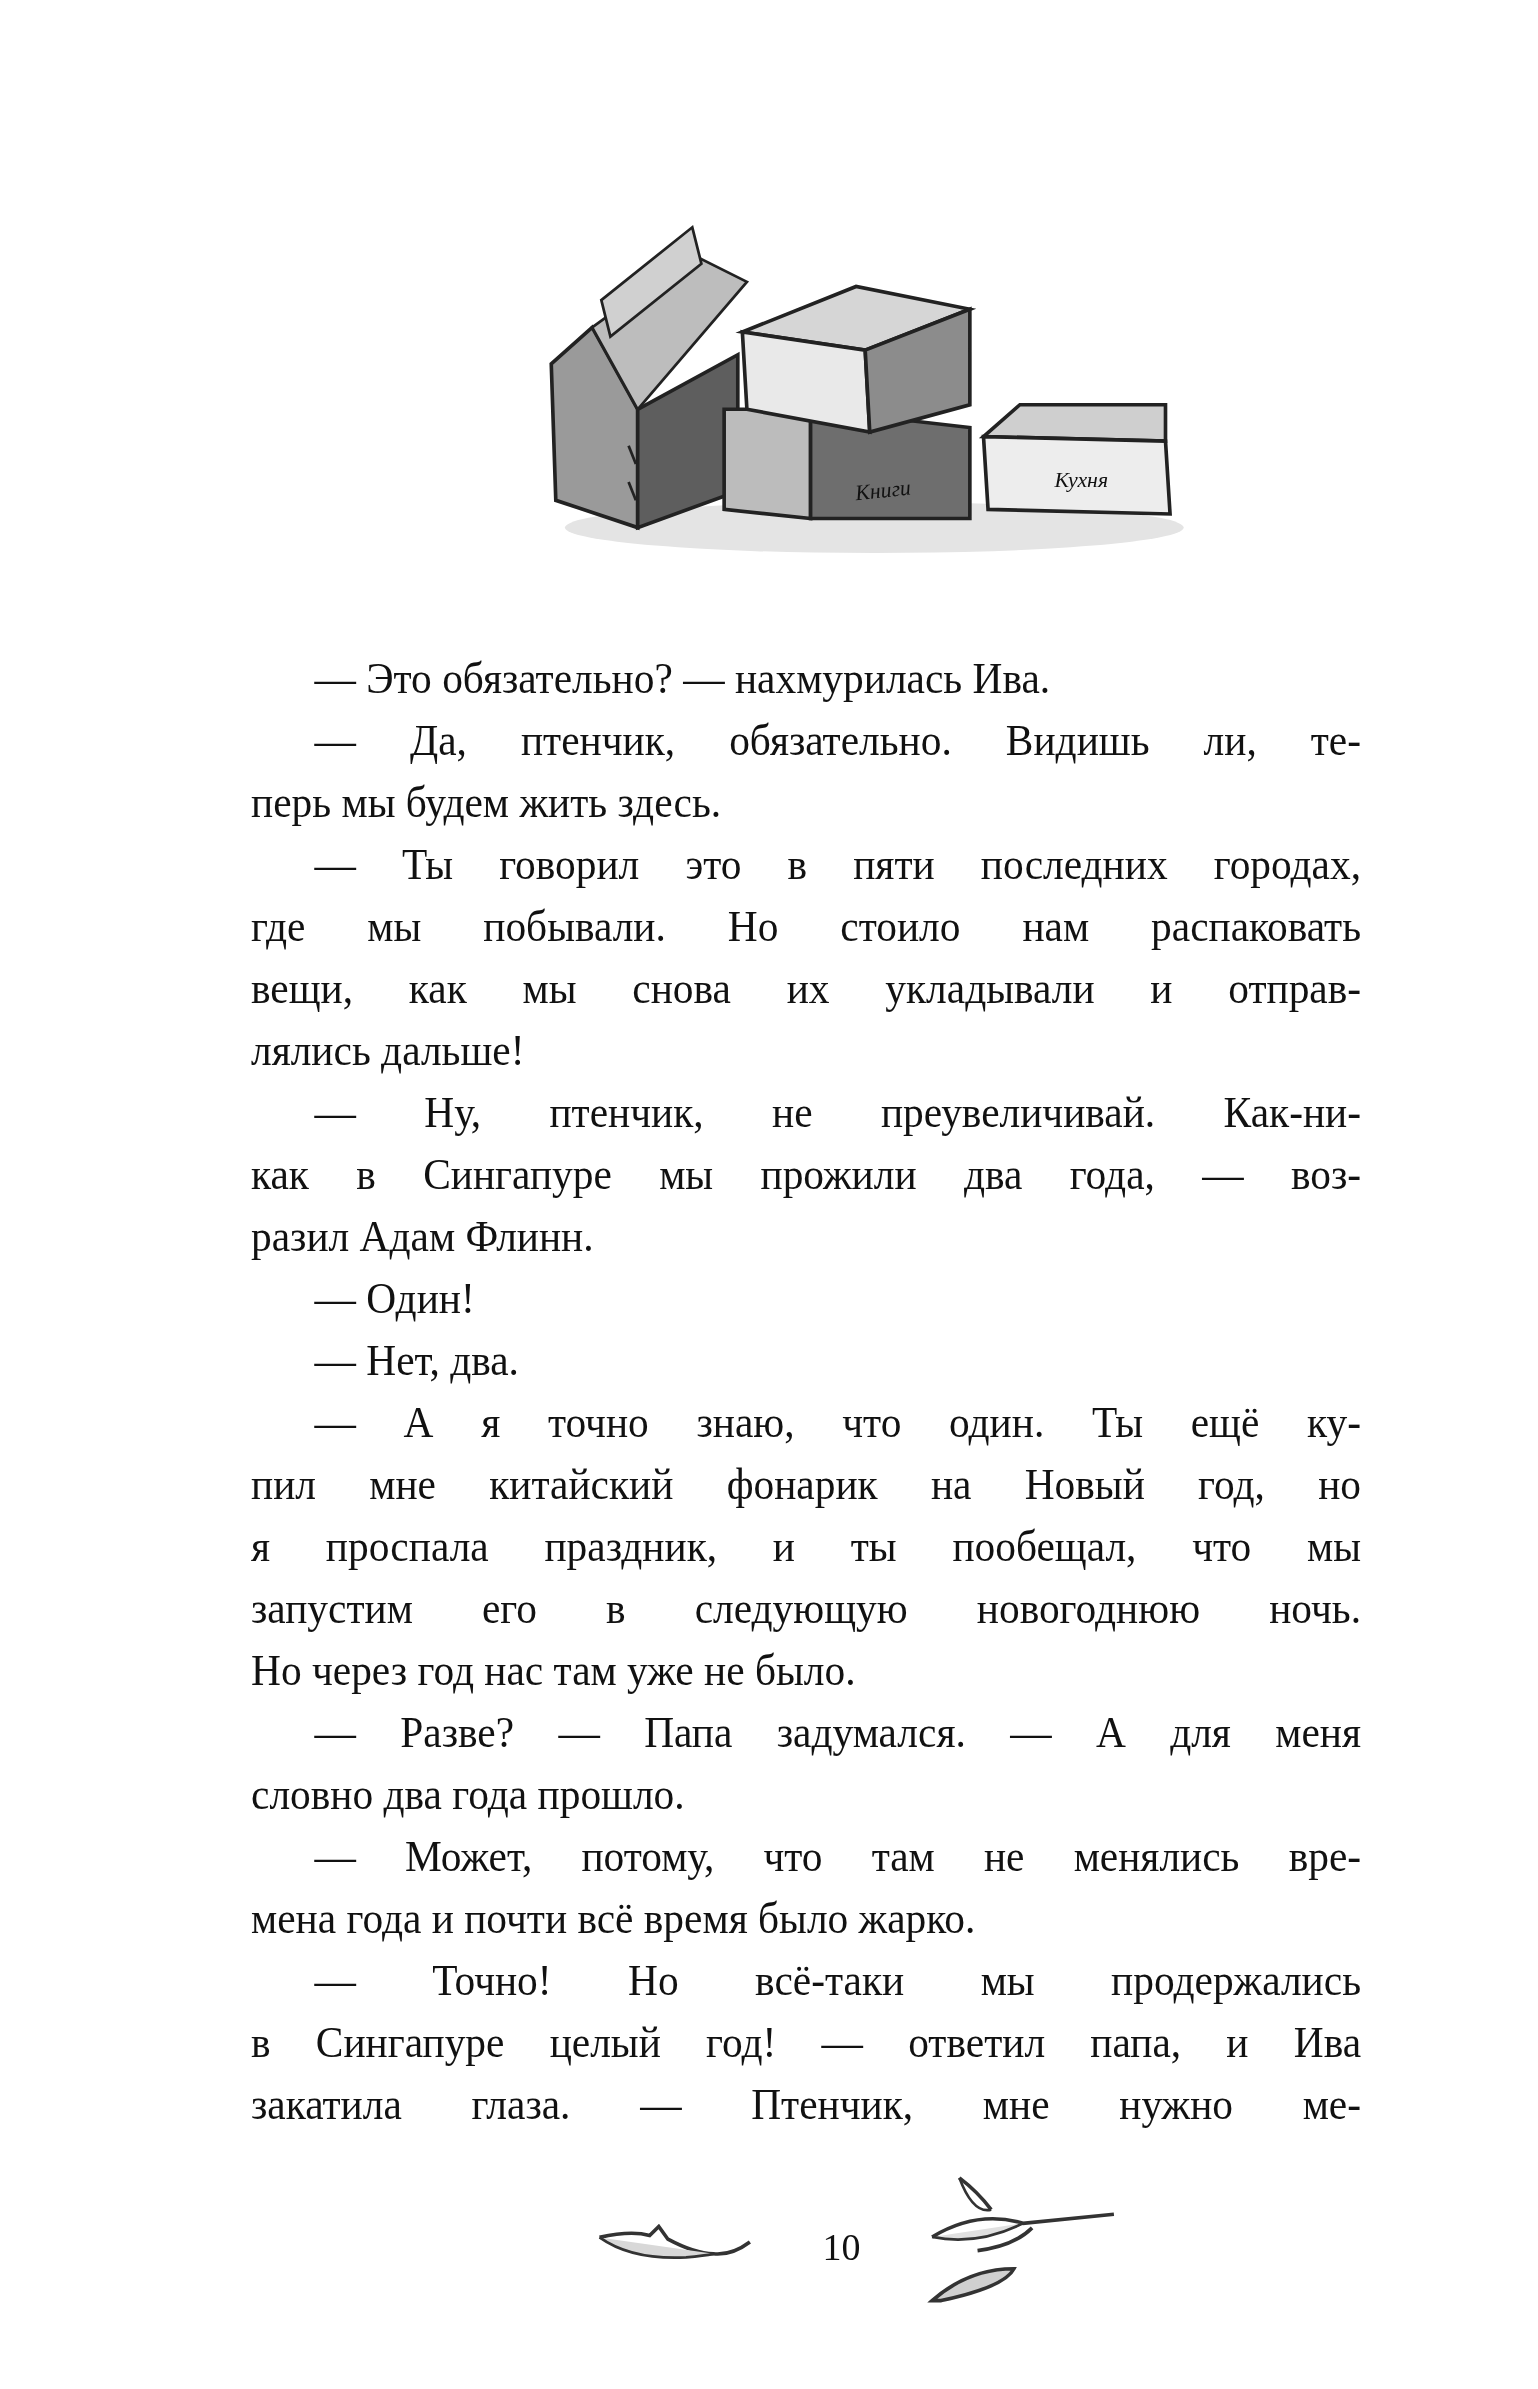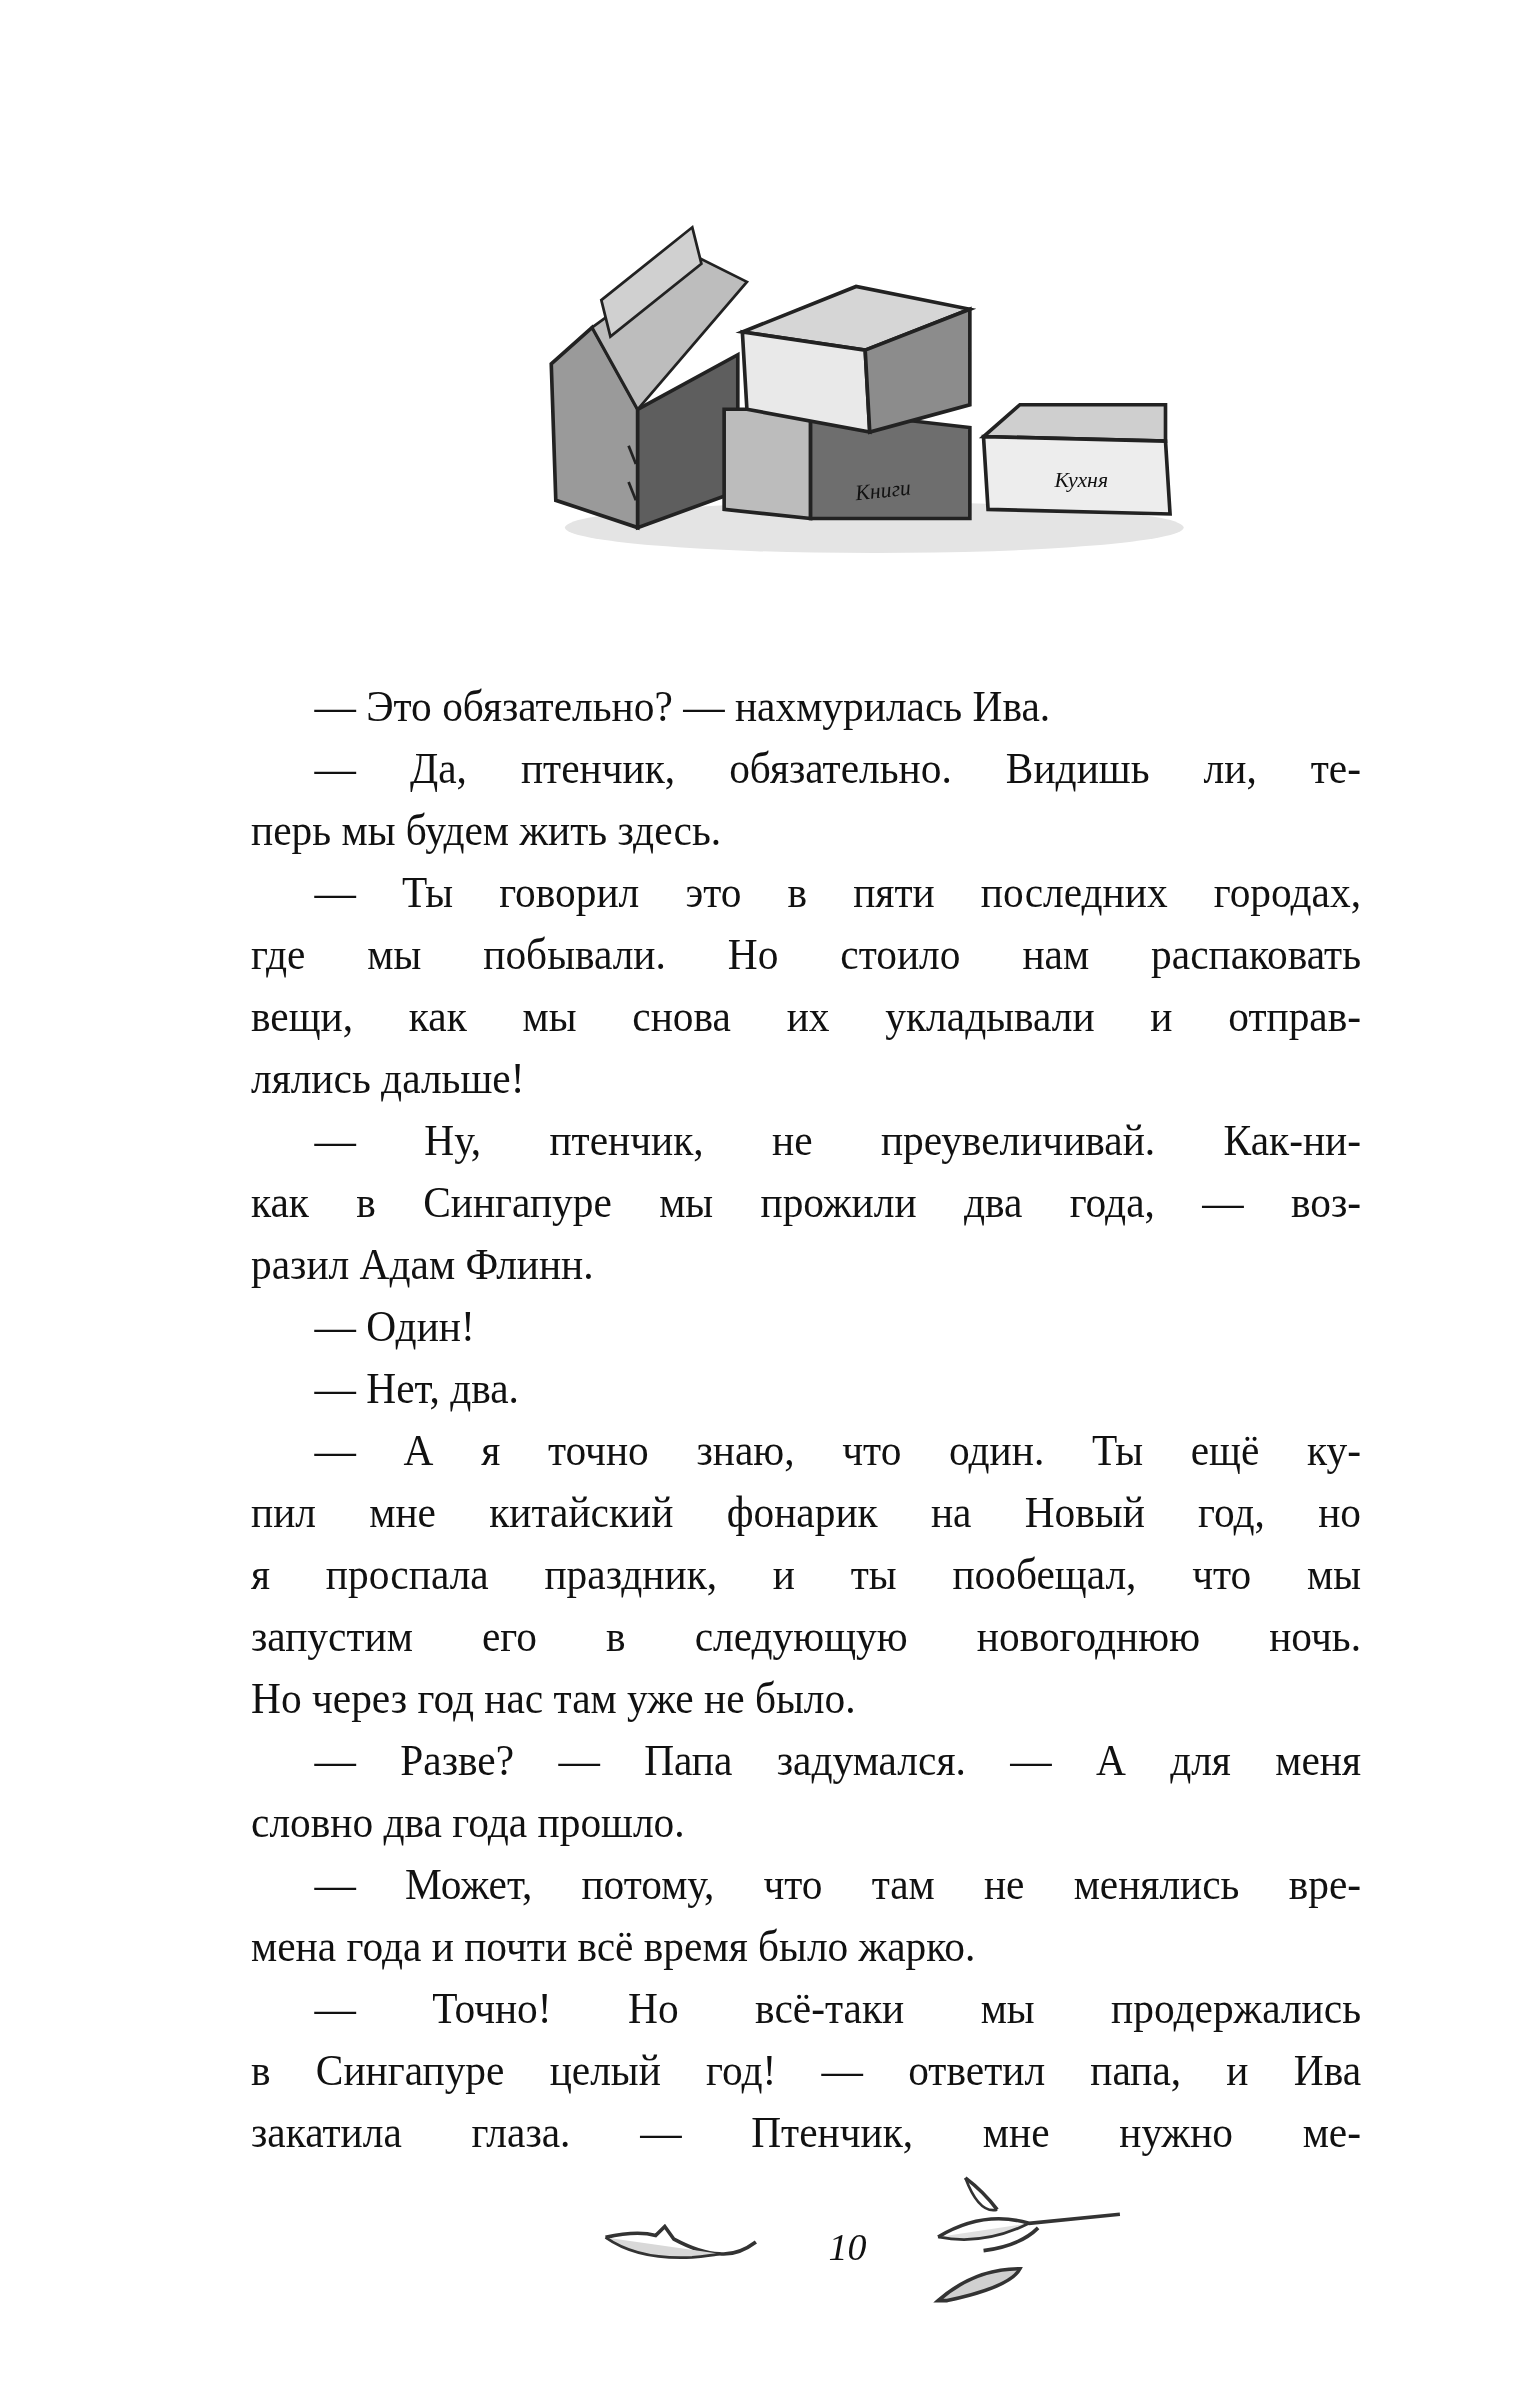--- a/index.html
+++ b/index.html
@@ -2,30 +2,30 @@
 <html style="font-size:14.6px"><head>
 <meta charset="utf-8">
 <style>
   html, body { margin: 0; padding: 0; background: #ffffff; }
   body { width: 1539px; height: 2389px; position: relative; overflow: hidden; }
   .page { position: absolute; left: 0; top: 0; width: 1539px; height: 2389px; background: #ffffff; }
   .illustration { position: absolute; left: 510px; top: 200px; width: 674px; height: 364px; }
   .text-block {
     position: absolute; left: 251px; top: 647px; width: 1110px;
     font-family: "Liberation Serif", "DejaVu Serif", serif;
-    font-size: 45px; color: #111111; margin-top: 28px;
+    font-size: 45px; color: #111111;
   }
   .line {
     height: 62px; line-height: 62px; white-space: nowrap;
     text-align: justify; text-align-last: justify;
     transform: scaleX(0.92); transform-origin: left center; width: 108.7%;
   }
   .line.last { text-align-last: left; }
   .line.indent { padding-left: 69px; box-sizing: border-box; }
-  .footer { position: absolute; left: 18px; top: 2123px; width: 1238px; height: 164px; font-style: italic; }
+  .footer { position: absolute; left: 12px; top: 2123px; width: 1238px; height: 164px; }
   .page-number {
     position: absolute; left: 793px; top: 102px; width: 73px; text-align: center;
     font-family: "Liberation Serif", "DejaVu Serif", serif; font-size: 38px; color: #111;
   }
   .leaf-left { position: absolute; left: 583px; top: 96px; width: 164px; height: 55px; }
   .leaf-right { position: absolute; left: 911px; top: 50px; width: 200px; height: 137px; }
 </style>
 </head>
 <body>
 

